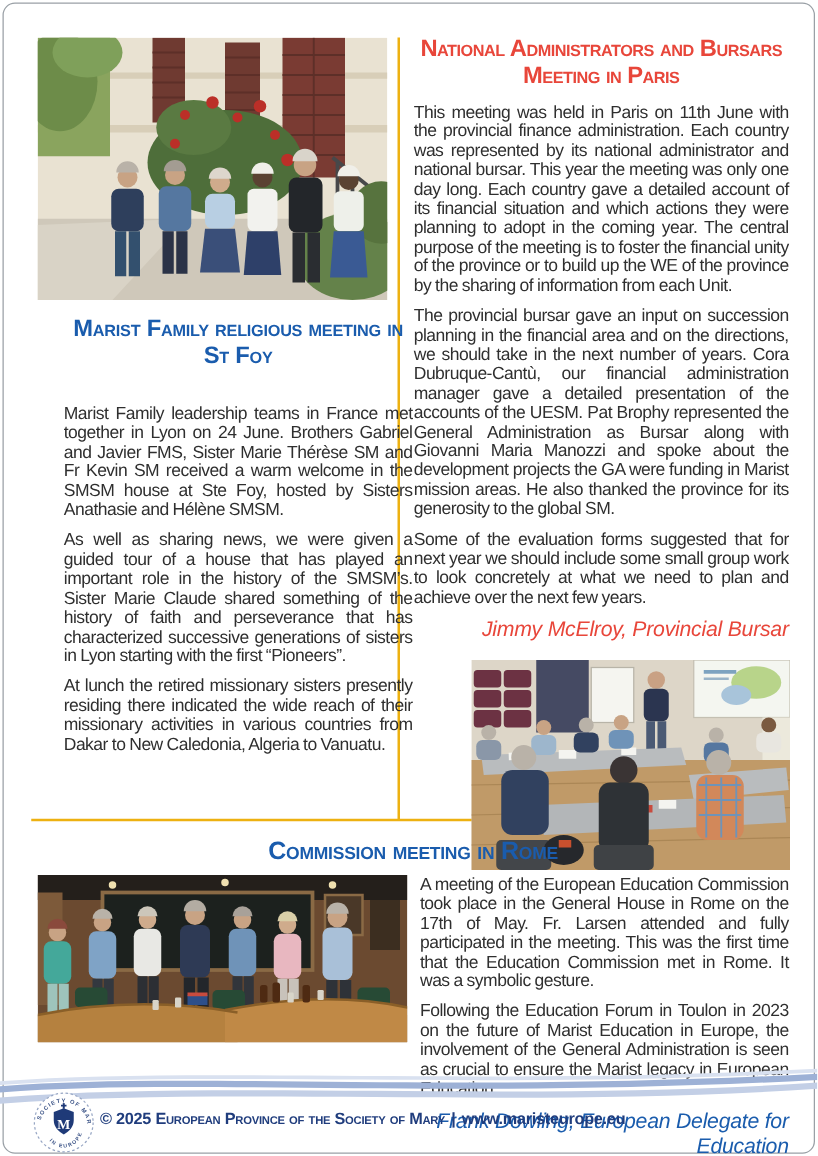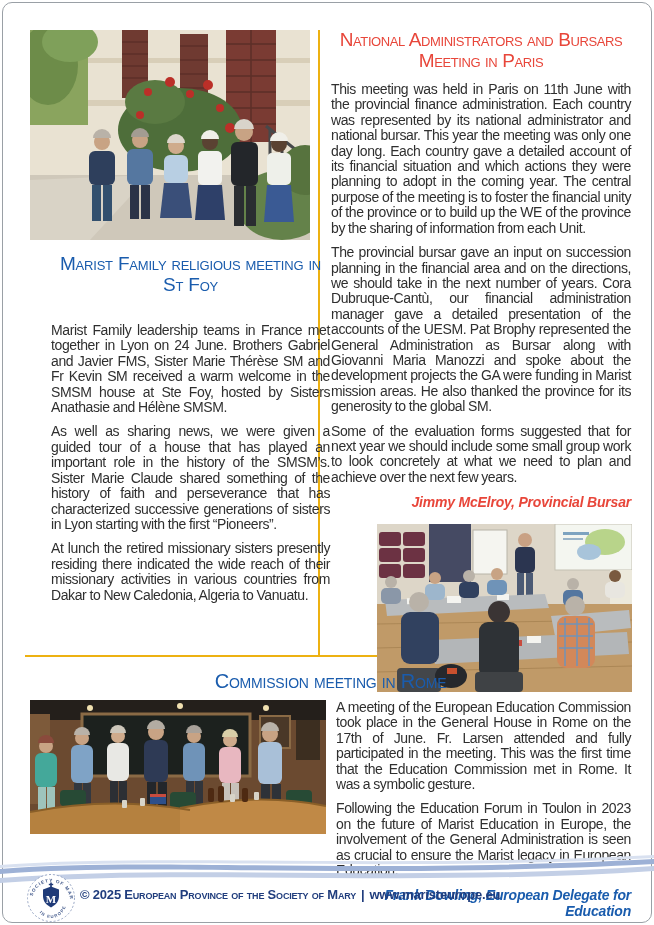--- a/index.html
+++ b/index.html
@@ -7,27 +7,27 @@
   #page { position:relative; width:654px; height:925px; background:#fff; }
   #page-border { position:absolute; inset:2px; border:1.5px solid #9aa0a6; border-radius:10px; pointer-events:none; }
 
   .abs { position:absolute; }
 
   
   .vline { left:318px; top:30px; width:2px; height:626px; background:#edb111; }
   .hline { left:25px; top:655px; width:606px; height:2px; background:#edb111; }
 
   
-  .heading { font-variant:small-caps; font-weight:normal; text-align:center; line-height:1.08; letter-spacing:-0.2px; }
+  .heading { font-variant:small-caps; font-weight:bold; text-align:center; line-height:1.08; letter-spacing:-0.2px; }
   .heading.blue { color:#1a5cad; font-size:19px; }
   .heading.red  { color:#e8463a; font-size:19px; letter-spacing:-0.4px; }
   .heading.edu  { color:#1a5cad; font-size:20px; }
   .body-text p { font-size:14px; line-height:15.4px; letter-spacing:-0.4px; word-spacing:-0.4px;
                  text-align:justify; color:#2f2f2f; margin:0 0 9px 0; }
-  .byline { font-size:14px; font-weight:bold; font-style:italic; text-align:right; letter-spacing:-0.2px; }
+  .byline { font-size:17px; font-weight:normal; font-style:italic; text-align:right; letter-spacing:-0.2px; }
   .byline.blue { color:#1a5cad; }
   .byline.red  { color:#e8463a; }
 
   
   .col-left  { left:30px;  top:254px; width:279px;margin-left:21px; }
   .col-left .heading { margin-bottom:28px; }
   .col-left .byline { margin-top:14px; }
   .col-right { left:331px; top:30px;  width:300px; }
   .col-right .heading { margin-bottom:11px; }
   .col-right .byline { margin-top:2px; }
@@ -314,21 +314,21 @@
           <rect x="224" y="92" width="5" height="8" rx="1"></rect>
           <rect x="92" y="100" width="5" height="8" rx="1"></rect>
           <rect x="110" y="98" width="5" height="8" rx="1"></rect>
         </g>
       <rect x="120" y="96" width="16" height="8" fill="#2d4f8a"></rect>
         <rect x="120" y="94" width="16" height="3" fill="#c84b3e"></rect>
     </svg>
   </figure>
 
   <section class="abs edu-col body-text">
-    <p>A meeting of the European Education Commission took place in the General House in Rome on the 17th of June. Fr. Larsen attended and fully participated in the meeting. This was the first time that the Education Commission met in Rome. It was a symbolic gesture.</p>
+    <p>A meeting of the European Education Commission took place in the General House in Rome on the 17th of May. Fr. Larsen attended and fully participated in the meeting. This was the first time that the Education Commission met in Rome. It was a symbolic gesture.</p>
     <p>Following the Education Forum in Toulon in 2023 on the future of Marist Education in Europe, the involvement of the General Administration is seen as crucial to ensure the Marist legacy in European Education.</p>
     <div class="byline blue">Frank Dowling, European Delegate for Education</div>
   </section>
 
   <svg class="abs swoosh" viewBox="0 0 654 34" preserveAspectRatio="none">
     <path d="M0,14 C160,2 380,18 654,4 L654,7 C380,21 160,5 0,17 Z" fill="#d9e1f0"></path>
     <path d="M0,18 C150,6 350,24 654,8 L654,13 C350,29 150,11 0,23 Z" fill="#9db1d6"></path>
     <path d="M0,27 C180,13 420,31 654,15 L654,20 C420,36 180,18 0,32 Z" fill="#c3cfe6"></path>
   </svg>
 

